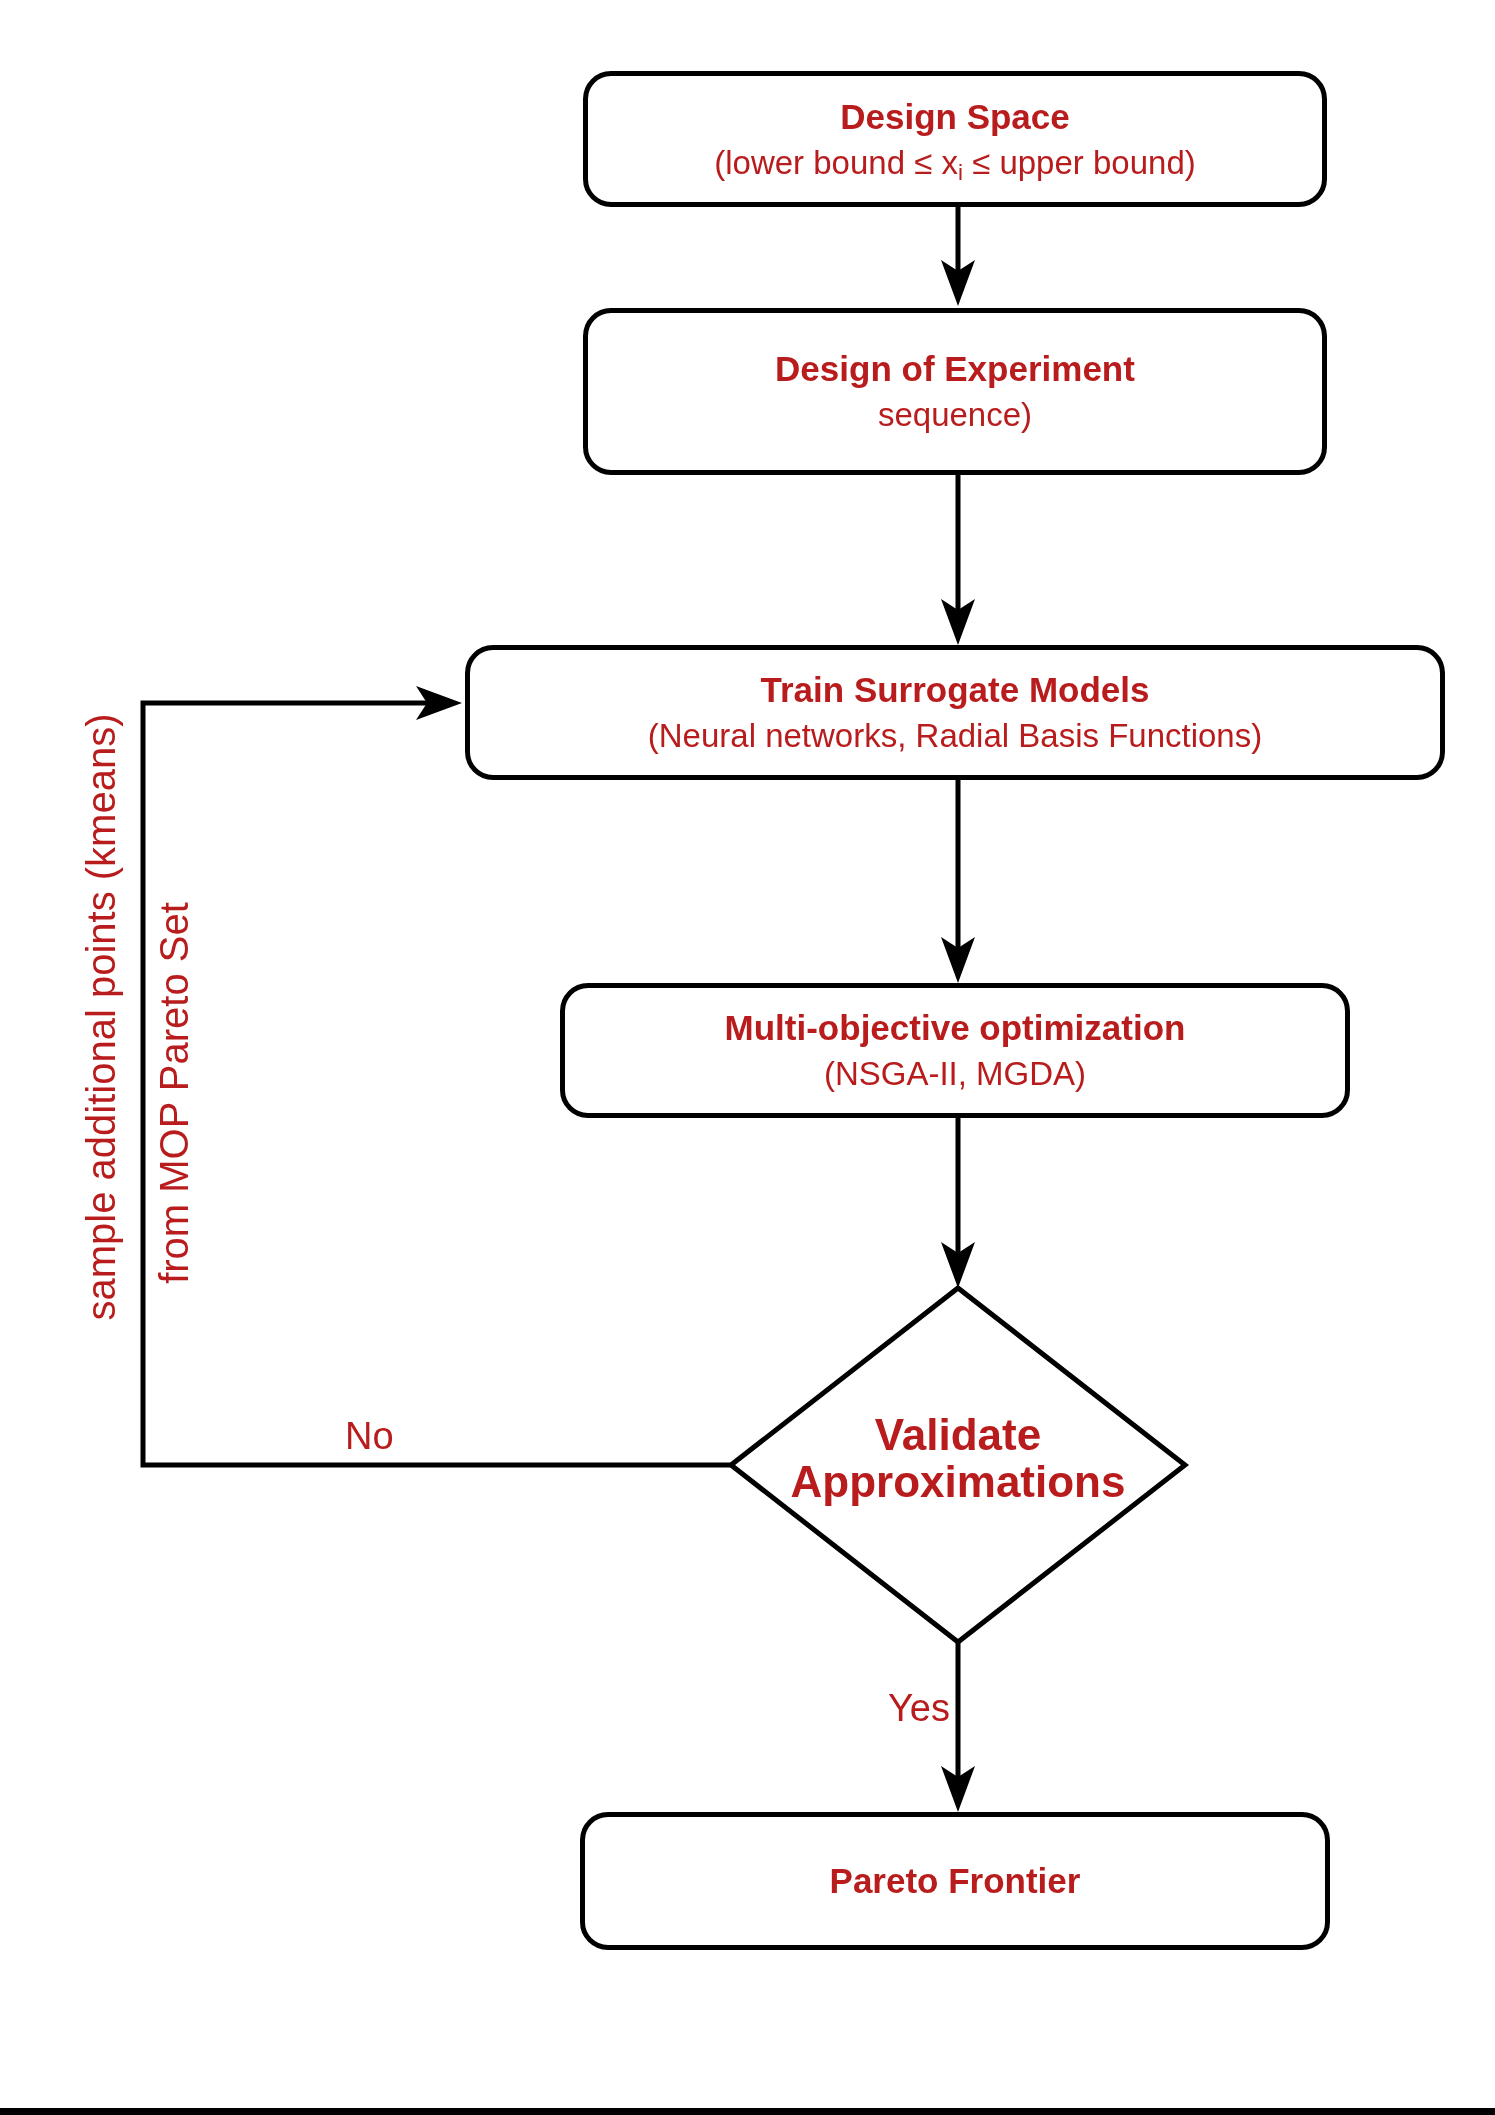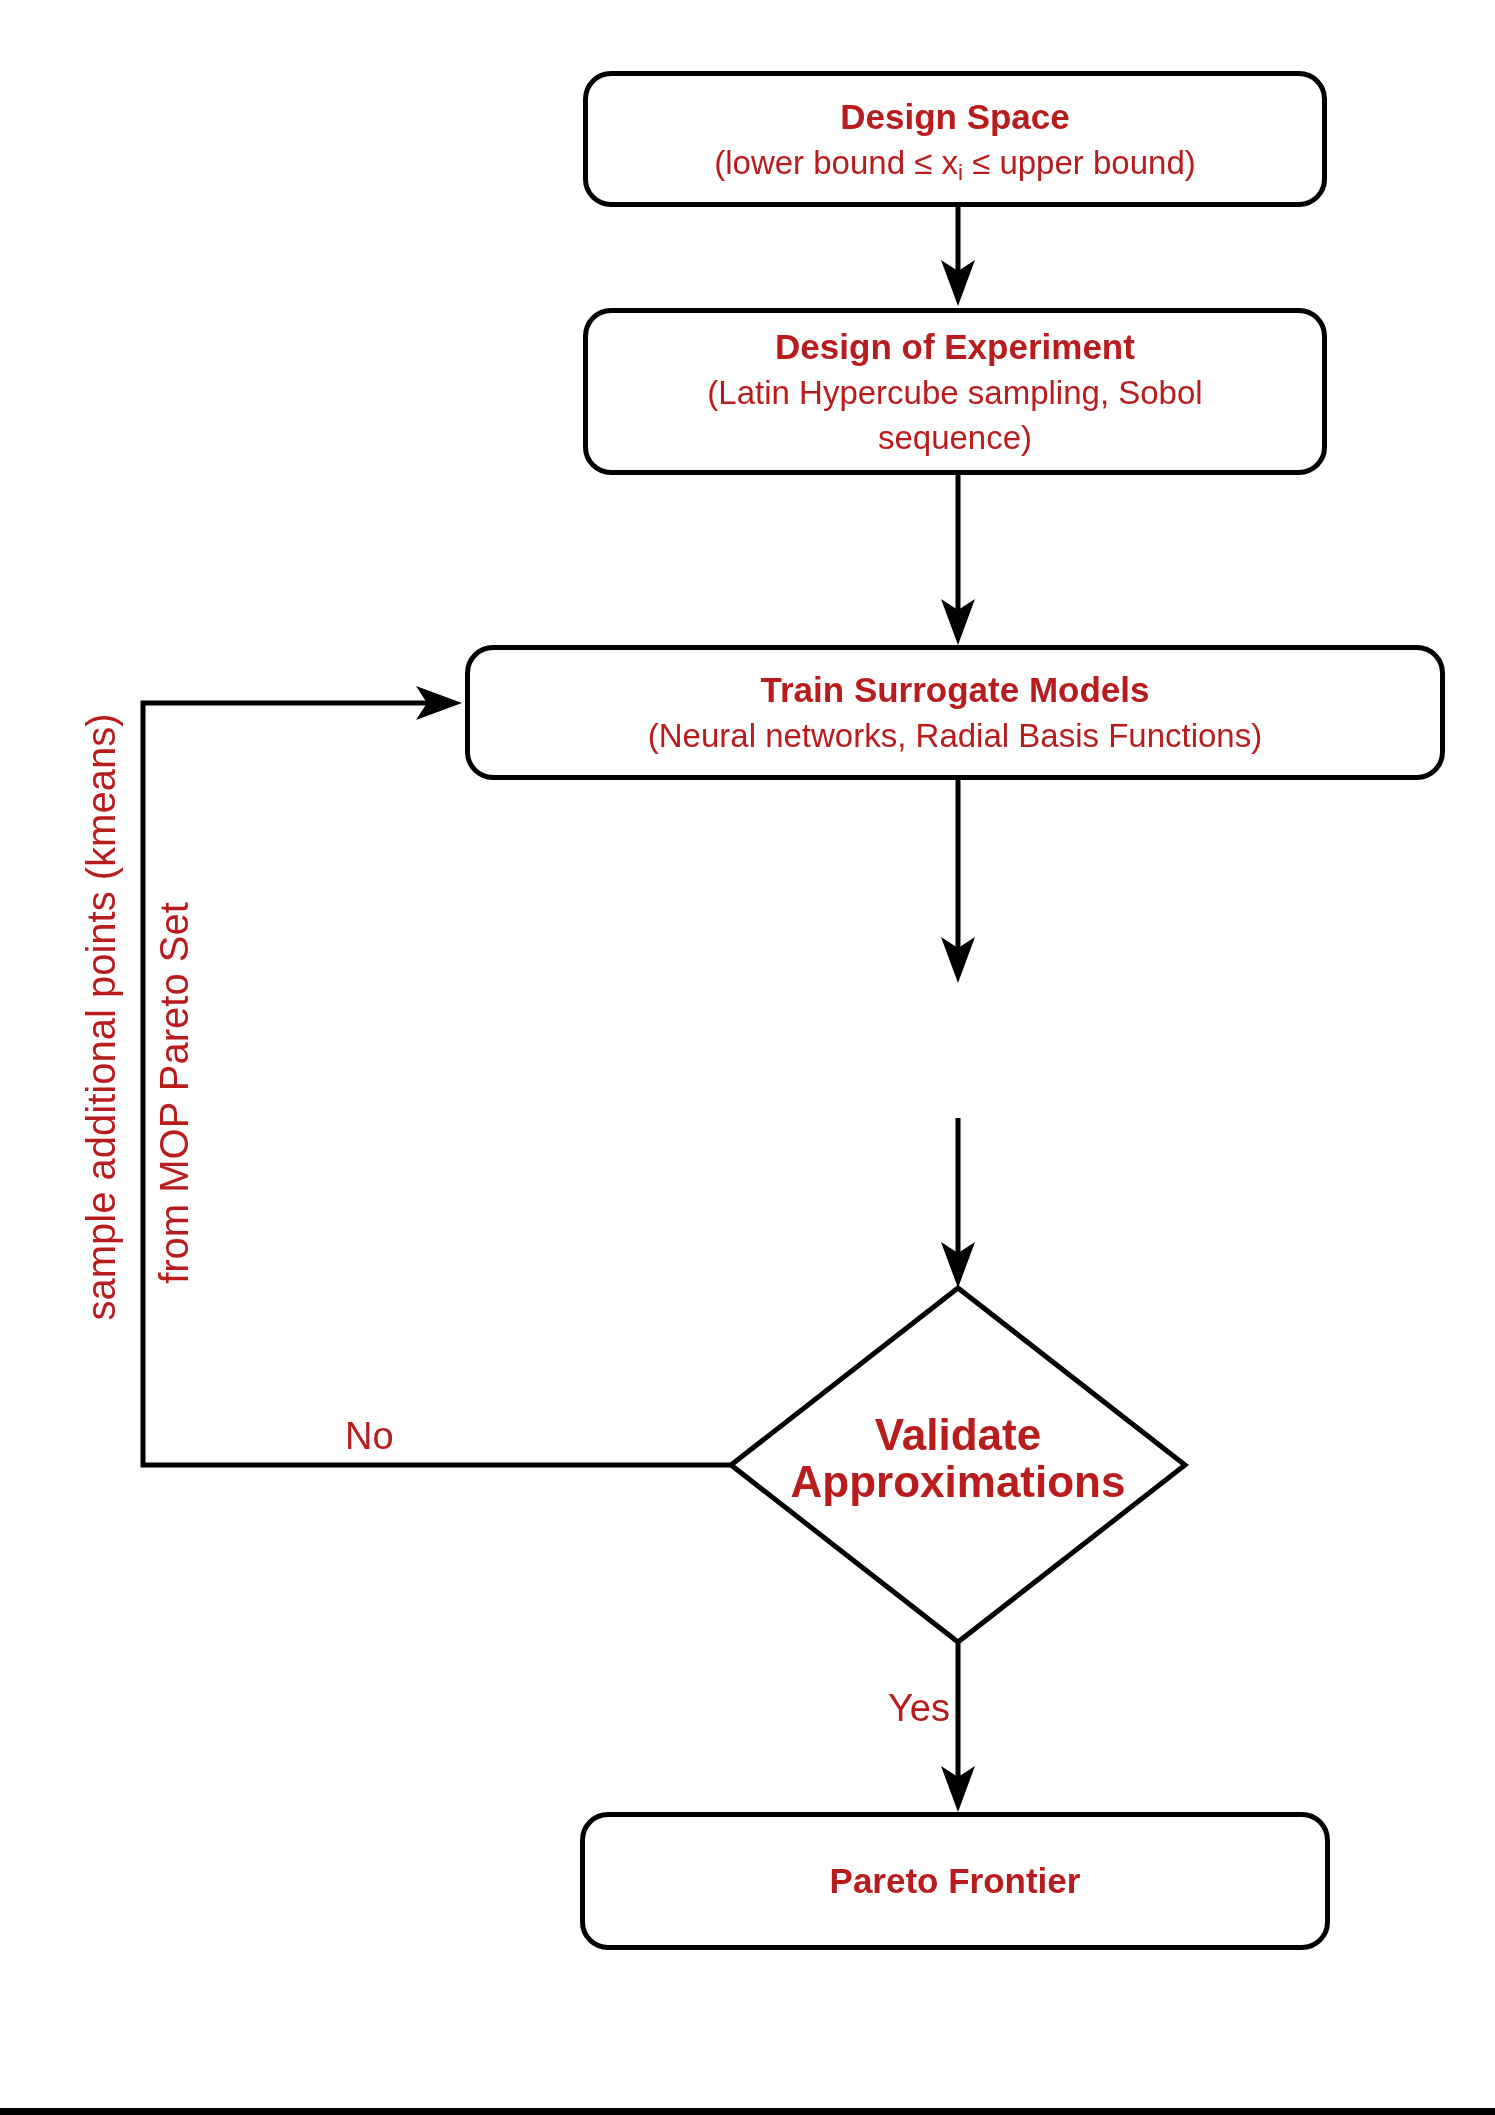--- a/index.html
+++ b/index.html
@@ -123,29 +123,32 @@
     <path d="M958,1812 L941,1766 L958,1777 L975,1766 Z" fill="#000"></path>
   </svg>
 
   <div class="node" style="left:583px; top:71px; width:744px; height:136px;">
     <div class="node-title">Design Space</div>
     <div class="node-subtitle"><span>(lower bound ≤ x</span><sub>i</sub><span> ≤ upper bound)</span></div>
   </div>
 
   <div class="node" style="left:583px; top:308px; width:744px; height:167px;">
     <div class="node-title">Design of Experiment</div>
-    <div class="node-subtitle">(Latin Hypercube sampling, Sobol</div>
     <div class="node-subtitle">sequence)</div>
   </div>
 
   <div class="node" style="left:465px; top:645px; width:980px; height:135px;">
     <div class="node-title">Train Surrogate Models</div>
     <div class="node-subtitle">(Neural networks, Radial Basis Functions)</div>
   </div>
 
+  <div class="node" style="left:560px; top:983px; width:790px; height:135px;">
+    <div class="node-title">Multi-objective optimization</div>
+    <div class="node-subtitle">(NSGA-II, MGDA)</div>
+  </div>
 
   <div class="diamond-label">
     <div>Validate</div>
     <div>Approximations</div>
   </div>
 
   <div class="node" style="left:580px; top:1812px; width:750px; height:138px;">
     <div class="node-title">Pareto Frontier</div>
   </div>
 

